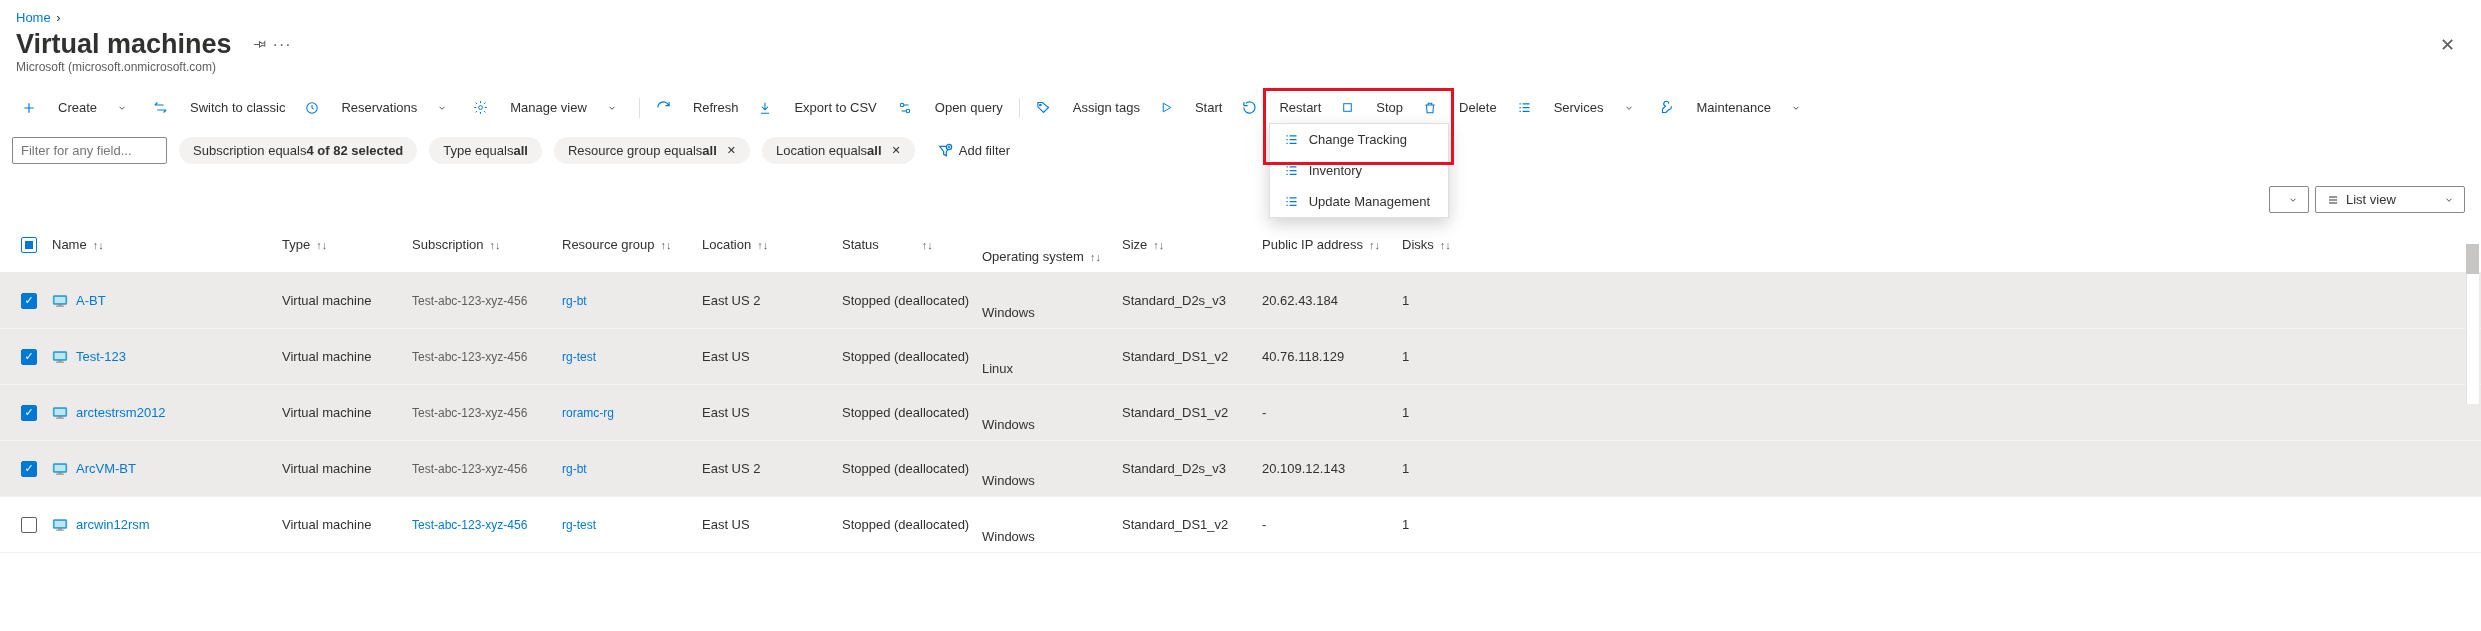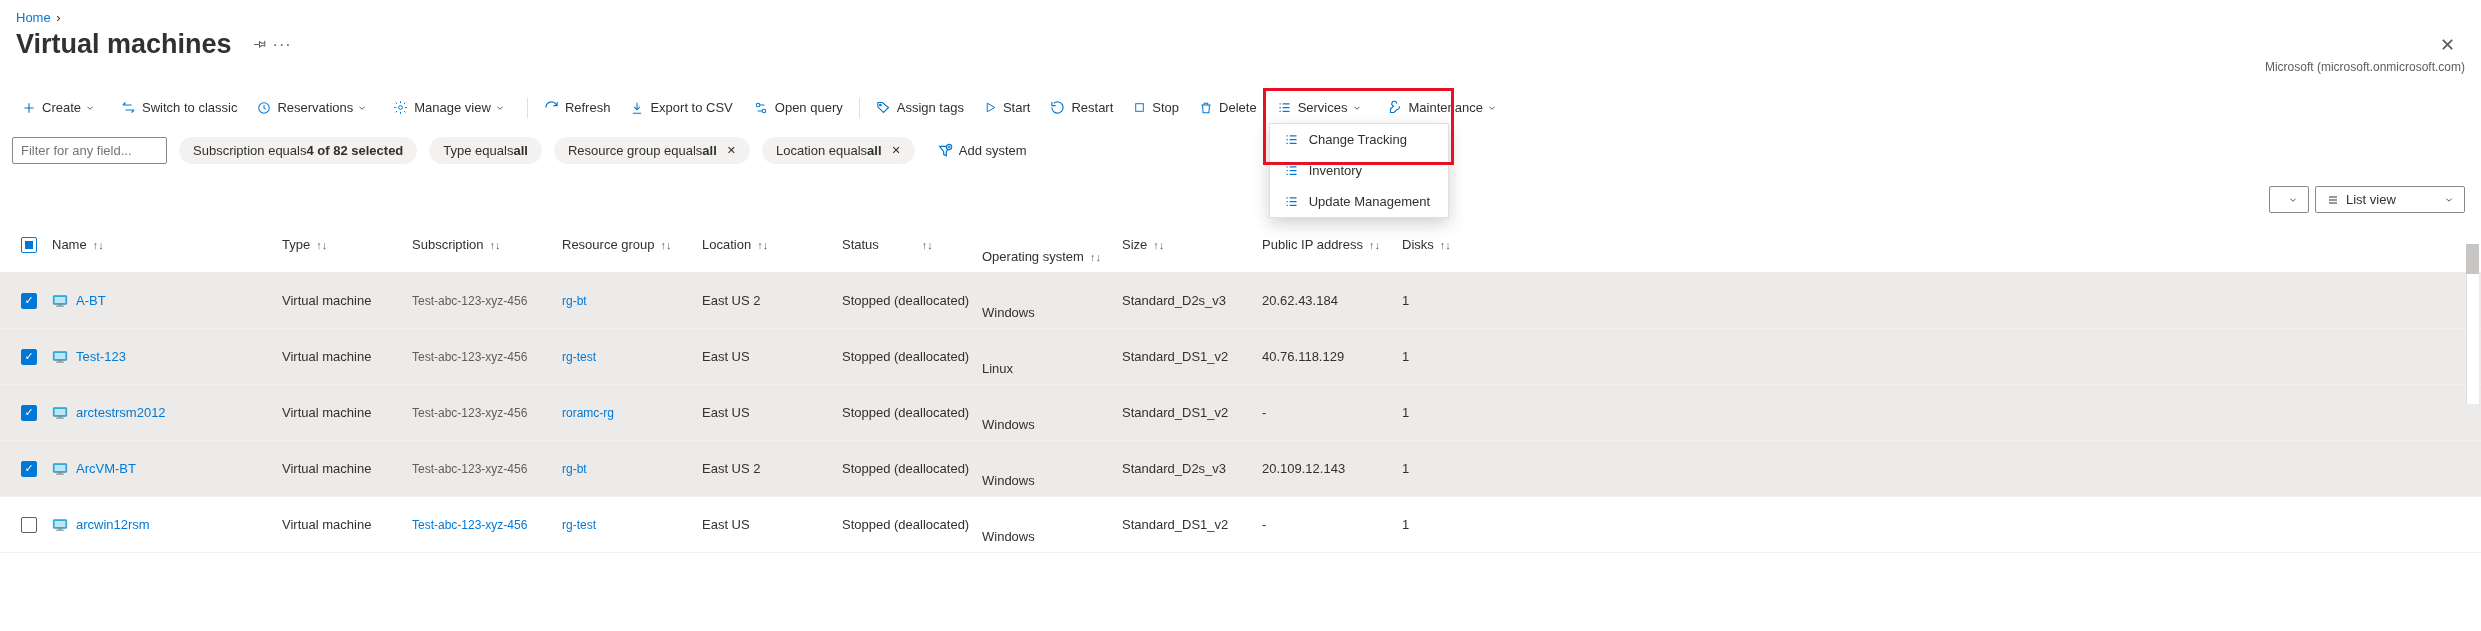--- a/index.html
+++ b/index.html
@@ -5,23 +5,23 @@
     * { margin: 0; padding: 0; box-sizing: border-box; }
     body { font-family: "Segoe UI", Tahoma, sans-serif; font-size: 13px; color: #323130; background: #fff; position: relative; }
     a { text-decoration: none; color: #0078d4; }
     .breadcrumb { padding: 10px 16px 4px; font-size: 13px; }
     .breadcrumb a { color: #0078d4; }
     .breadcrumb .sep { color: #323130; margin: 0 2px; }
     .title-row { display: flex; align-items: center; padding: 0 16px; }
     .title { font-size: 27px; font-weight: 600; color: #323130; margin-right: 14px; }
     .title-icon { color: #605e5c; margin-left: 6px; cursor: pointer; }
     .close-x { margin-left: auto; margin-right: 10px; font-size: 18px; color: #605e5c; cursor: pointer; font-weight: 300; }
-    .subtitle { padding: 0 16px 14px; color: #605e5c; font-size: 12px; text-align: right; }
+    .subtitle { padding: 0 16px 14px; color: #605e5c; font-size: 12px; }
     .toolbar { display: flex; align-items: center; padding: 6px 12px; border-bottom: 0; flex-wrap: wrap; }
-    .tbtn { display: flex; align-items: center; padding: 6px 8px; margin: 0 2px; color: #323130; cursor: pointer; border-radius: 2px; white-space: nowrap; }
+    .tbtn { display: flex; align-items: center; padding: 6px 8px; margin: 0 2px; color: #323130; cursor: pointer; border-radius: 2px; white-space: nowrap; gap: 16px; }
     .tbtn svg, .tbtn .ic { margin-right: 6px; }
     .tsep { width: 1px; height: 20px; background: #e1dfdd; margin: 0 6px; }
     .chev { margin-left: 4px; }
     .filter-bar { display: flex; align-items: center; padding: 10px 12px 18px; gap: 12px; flex-wrap: wrap; }
     .filter-input { border: 1px solid #8a8886; border-radius: 2px; padding: 5px 8px; font-size: 13px; width: 155px; }
     .pill { background: #f3f2f1; border-radius: 24px; padding: 6px 14px; display: flex; align-items: center; font-size: 13px; color: #323130; cursor: pointer; }
     .pill .pill-x { margin-left: 10px; font-size: 11px; color: #323130; font-weight: 400; }
     .pill .pill-bold { font-weight: 600; }
     .add-filter { display: flex; align-items: center; color: #323130; cursor: pointer; padding: 5px 10px; }
     .view-row { display: flex; justify-content: flex-end; padding: 4px 16px 4px; gap: 6px; text-align: center; }
@@ -213,21 +213,21 @@
     <span>Location equals </span>
       <span class="pill-bold">all</span>
     <span class="pill-x">✕</span>
   </div>
   <div class="add-filter">
     <svg width="16" height="16" viewBox="0 0 24 24" fill="none" stroke="#0078d4" stroke-width="1.8" style="margin-right:6px;">
         <path d="M4 5h16l-6 8v6l-4-2v-4L4 5z"></path>
         <circle cx="18" cy="6" r="4" fill="#fff"></circle>
         <path d="M18 4v4M16 6h4"></path>
       </svg>
-    <span>Add system</span>
+    <span>Add filter</span>
   </div>
 </div>
 
 <div class="view-row">
   <div class="sel" style="min-width:40px;">
     <span></span>
     <svg width="10" height="10" viewBox="0 0 24 24" fill="none" stroke="#323130" stroke-width="2">
         <polyline points="6 9 12 15 18 9"></polyline>
       </svg>
   </div>

